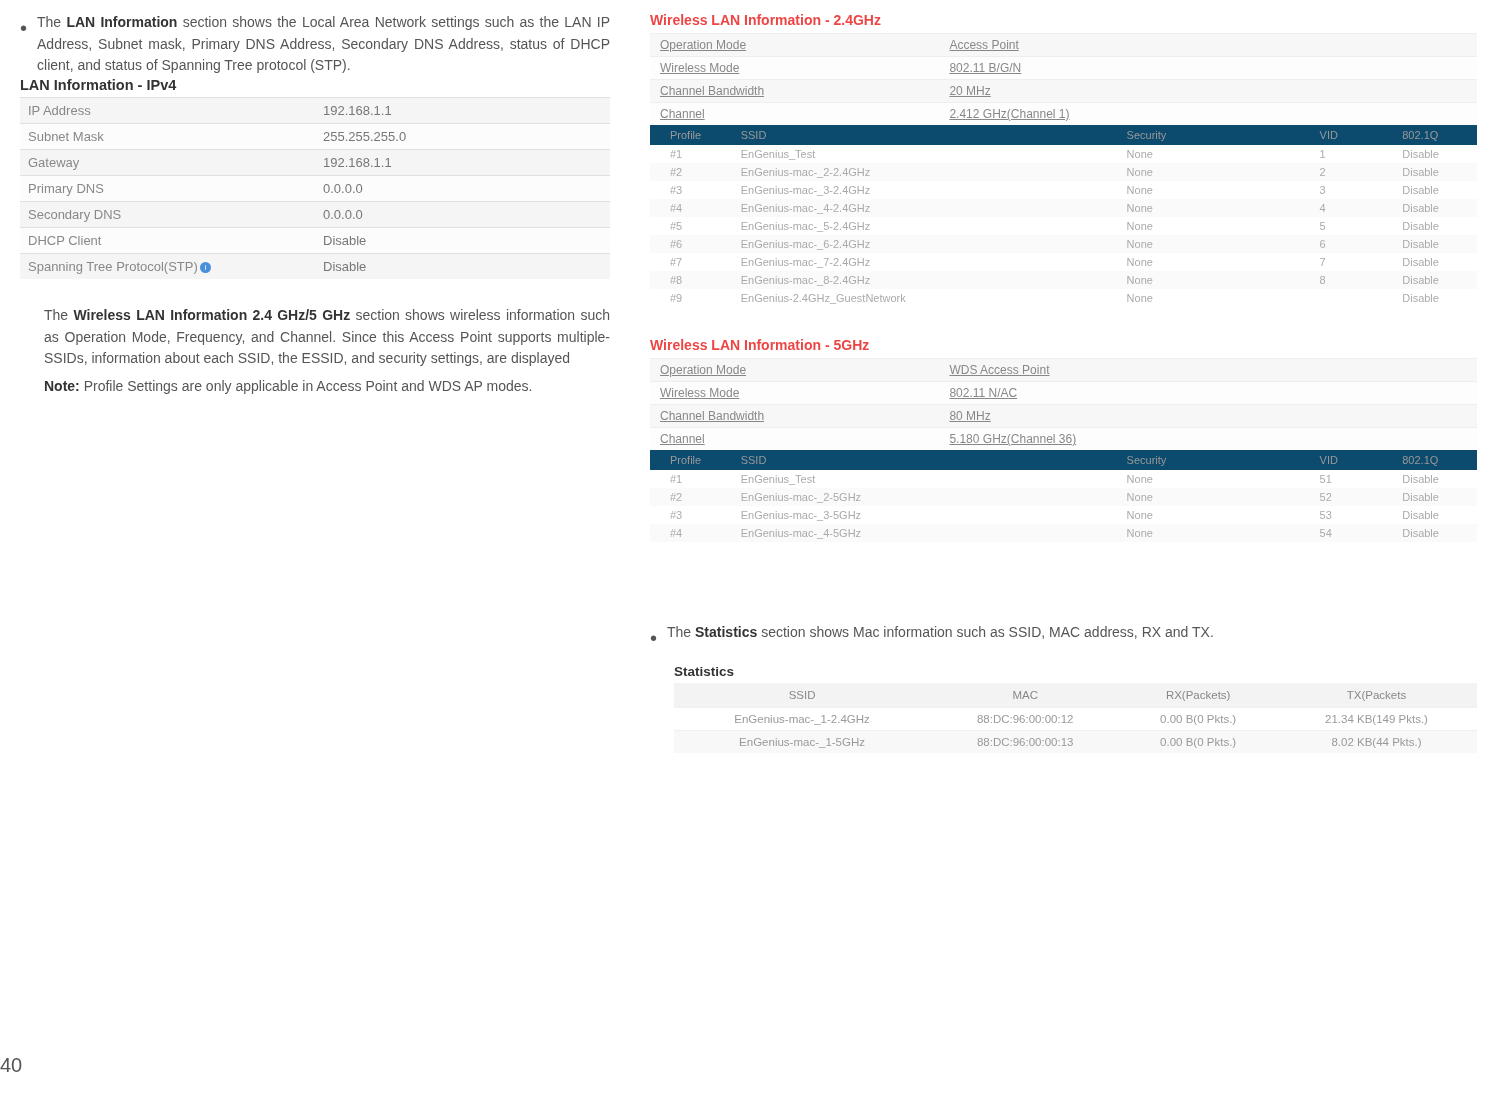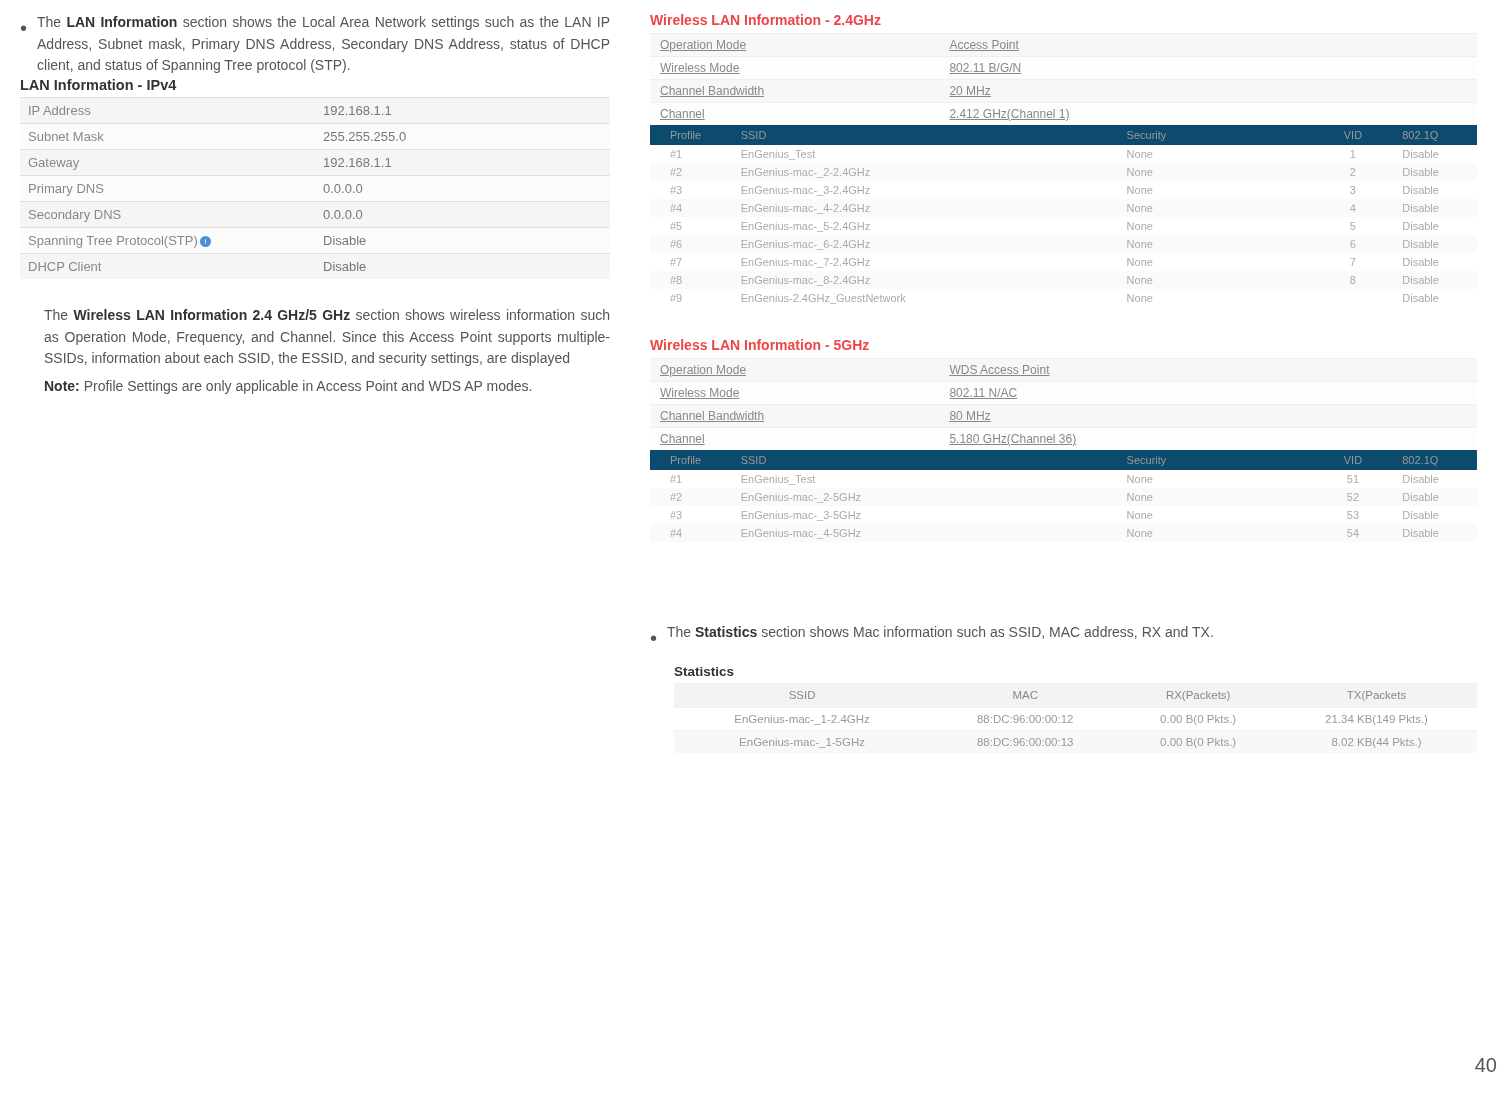--- a/index.html
+++ b/index.html
@@ -101,21 +101,21 @@
     padding: 4px 8px;
     background: #0c4a6e;
     color: #999;
     font-size: 11px;
   }
   .wlan-sub td { padding: 3px 8px; }
   .wlan-sub tr:nth-child(even) td { background: #fafafa; }
   .wlan-sub .c-profile { width: 60px; padding-left: 20px; }
   .wlan-sub .c-ssid { width: 280px; }
   .wlan-sub .c-sec { width: 140px; }
-  .wlan-sub .c-vid { width: 60px; text-align: center; }
+  .wlan-sub .c-vid { width: 60px; }
   .wlan-sub .c-dot { width: 60px; text-align: left; }
 
   
   .stats-title {
     font-size: 13.5px;
     font-weight: 700;
     color: #333;
     margin-top: 10px;
     margin-bottom: 4px;
     filter: blur(0.2px);
@@ -138,21 +138,21 @@
     padding: 5px 8px;
     text-align: center;
     border-top: 1px solid #f0f0f0;
   }
   .stats-table tr:nth-child(even) td { background: #f8f8f8; }
 
   .page-num {
     position: absolute;
     bottom: 20px;
     left: 0; right: 0;
-    text-align: right;
+    text-align: left;
     font-size: 20px;
     color: #555;
   }
   .spacer-top { height: 50px; }
 </style>
 </head>
 <body>
 
 <div class="page">
   <div class="left-col">
@@ -181,25 +181,25 @@
           </tr>
           <tr>
             <td>Primary DNS</td>
             <td>0.0.0.0</td>
           </tr>
           <tr>
             <td>Secondary DNS</td>
             <td>0.0.0.0</td>
           </tr>
           <tr>
+            <td>DHCP Client</td>
+            <td>Disable</td>
+          </tr>
+          <tr>
             <td>Spanning Tree Protocol(STP)<span class="info-dot">i</span></td>
-            <td>Disable</td>
-          </tr>
-          <tr>
-            <td>DHCP Client</td>
             <td>Disable</td>
           </tr>
         </tbody>
     </table>
 
     <div class="indent-text body-text">
       <span>The </span><span class="bold">Wireless LAN Information 2.4 GHz/5 GHz</span><span> section shows wireless information such as Operation Mode, Frequency, and Channel. Since this Access Point supports multiple-SSIDs, information about each SSID, the ESSID, and security settings, are displayed</span>
     </div>
     <div class="indent-text body-text note-line" style="margin-top:6px;">
       <span class="bold">Note:</span><span> Profile Settings are only applicable in Access Point and WDS AP modes.</span>

